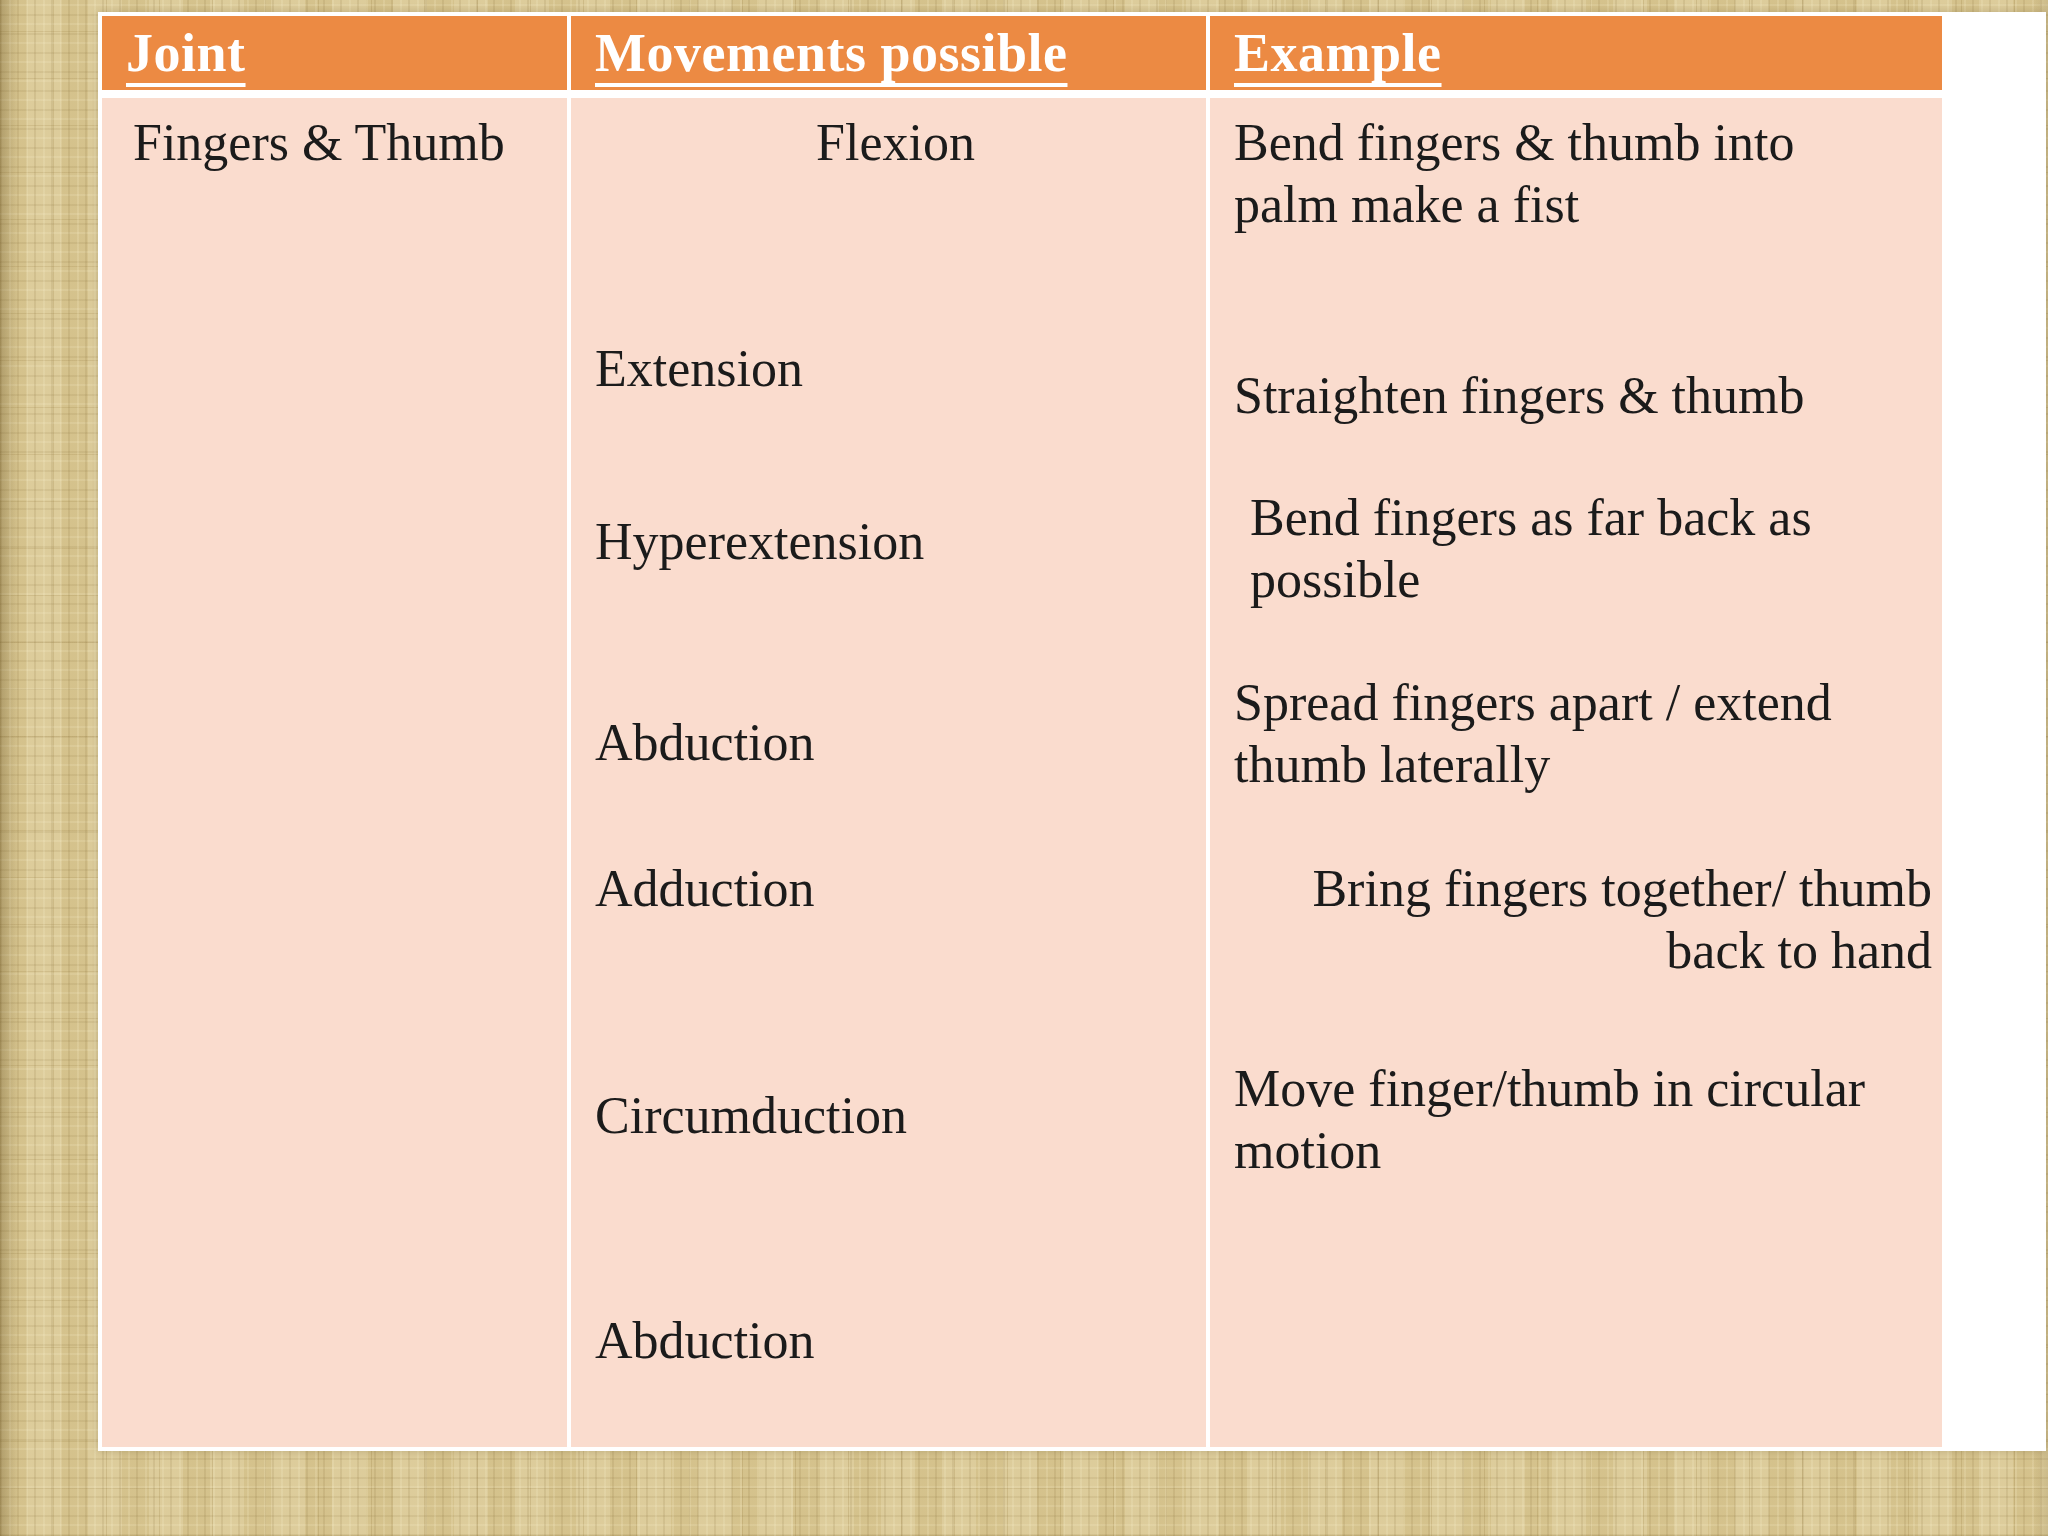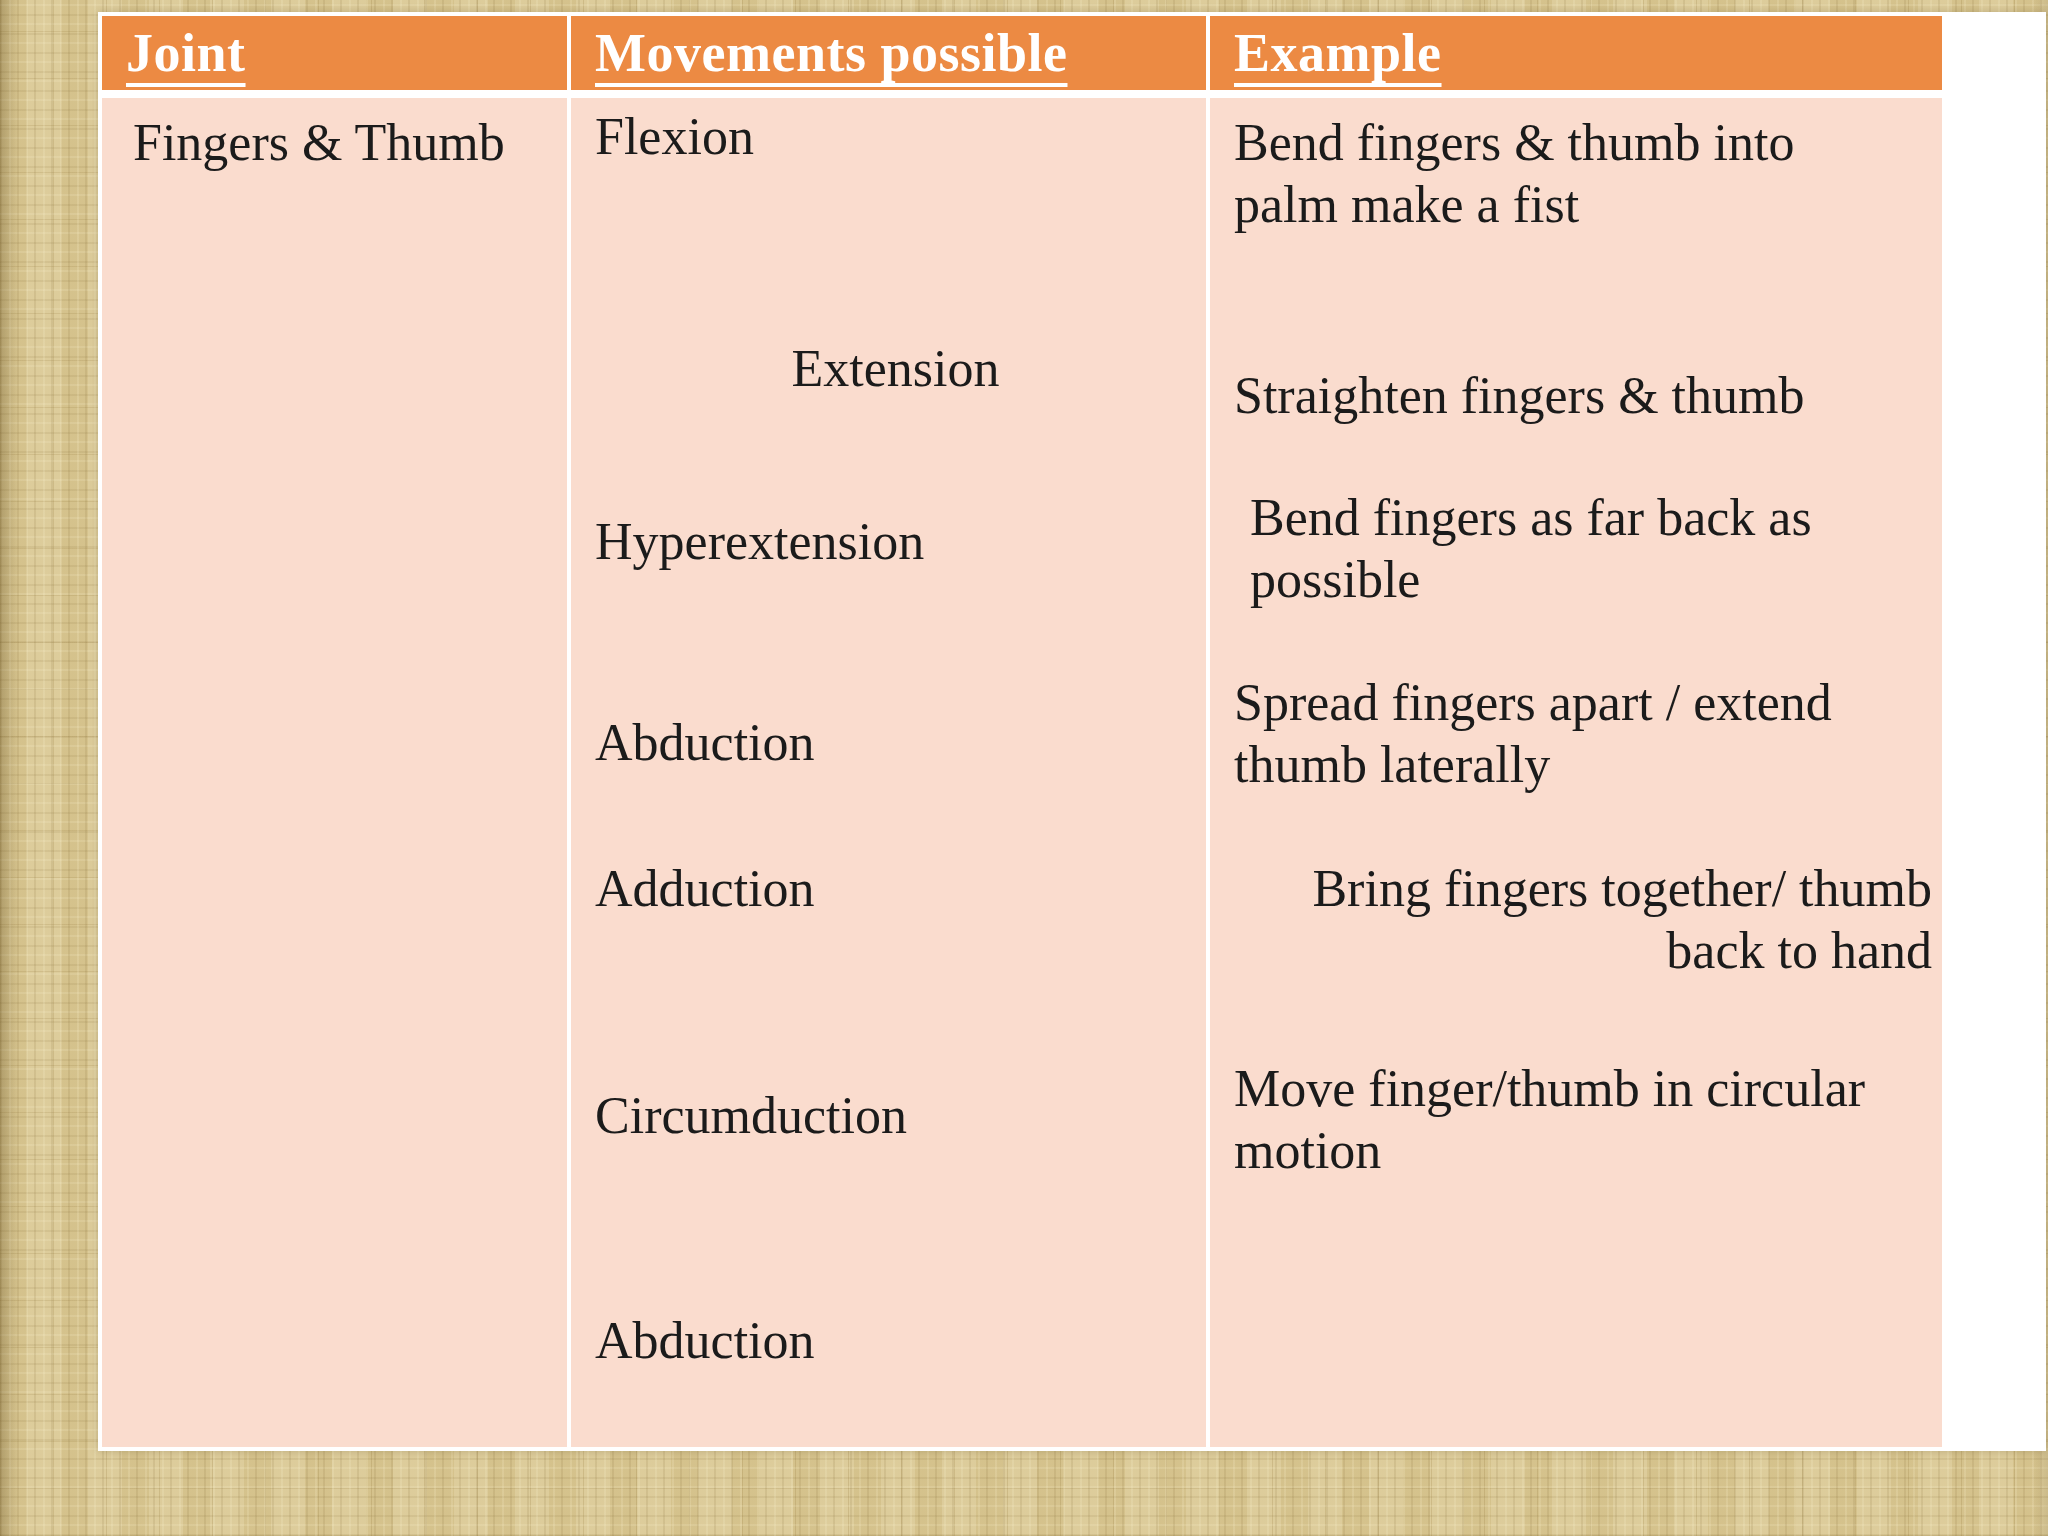--- a/index.html
+++ b/index.html
@@ -61,22 +61,22 @@
   }
   .par{
     position:absolute;
     left:24px;right:10px;
     font-size:52px;
     line-height:62px;
     color:var(--text);
     white-space:pre;
   }
   .joint{top:14px;margin-left:7px;}
-  .m1{top:8px;}  .e1{top:14px;}
-  .m2{top:240px;text-align:center;} .e2{top:267px;}
+  .m1{top:14px;text-align:center;}  .e1{top:14px;}
+  .m2{top:240px;} .e2{top:267px;}
   .m3{top:389px;margin-top:24px;} .e3{top:389px;margin-left:16px;}
   .m4{top:614px;} .e4{top:574px;}
   .m5{top:760px;} .e5{top:760px;text-align:right;}
   .m6{top:987px;} .e6{top:960px;}
   .m7{top:1212px;}.e7{top:1172px;}
 </style>
 </head>
 <body>
 
 <div class="page">

